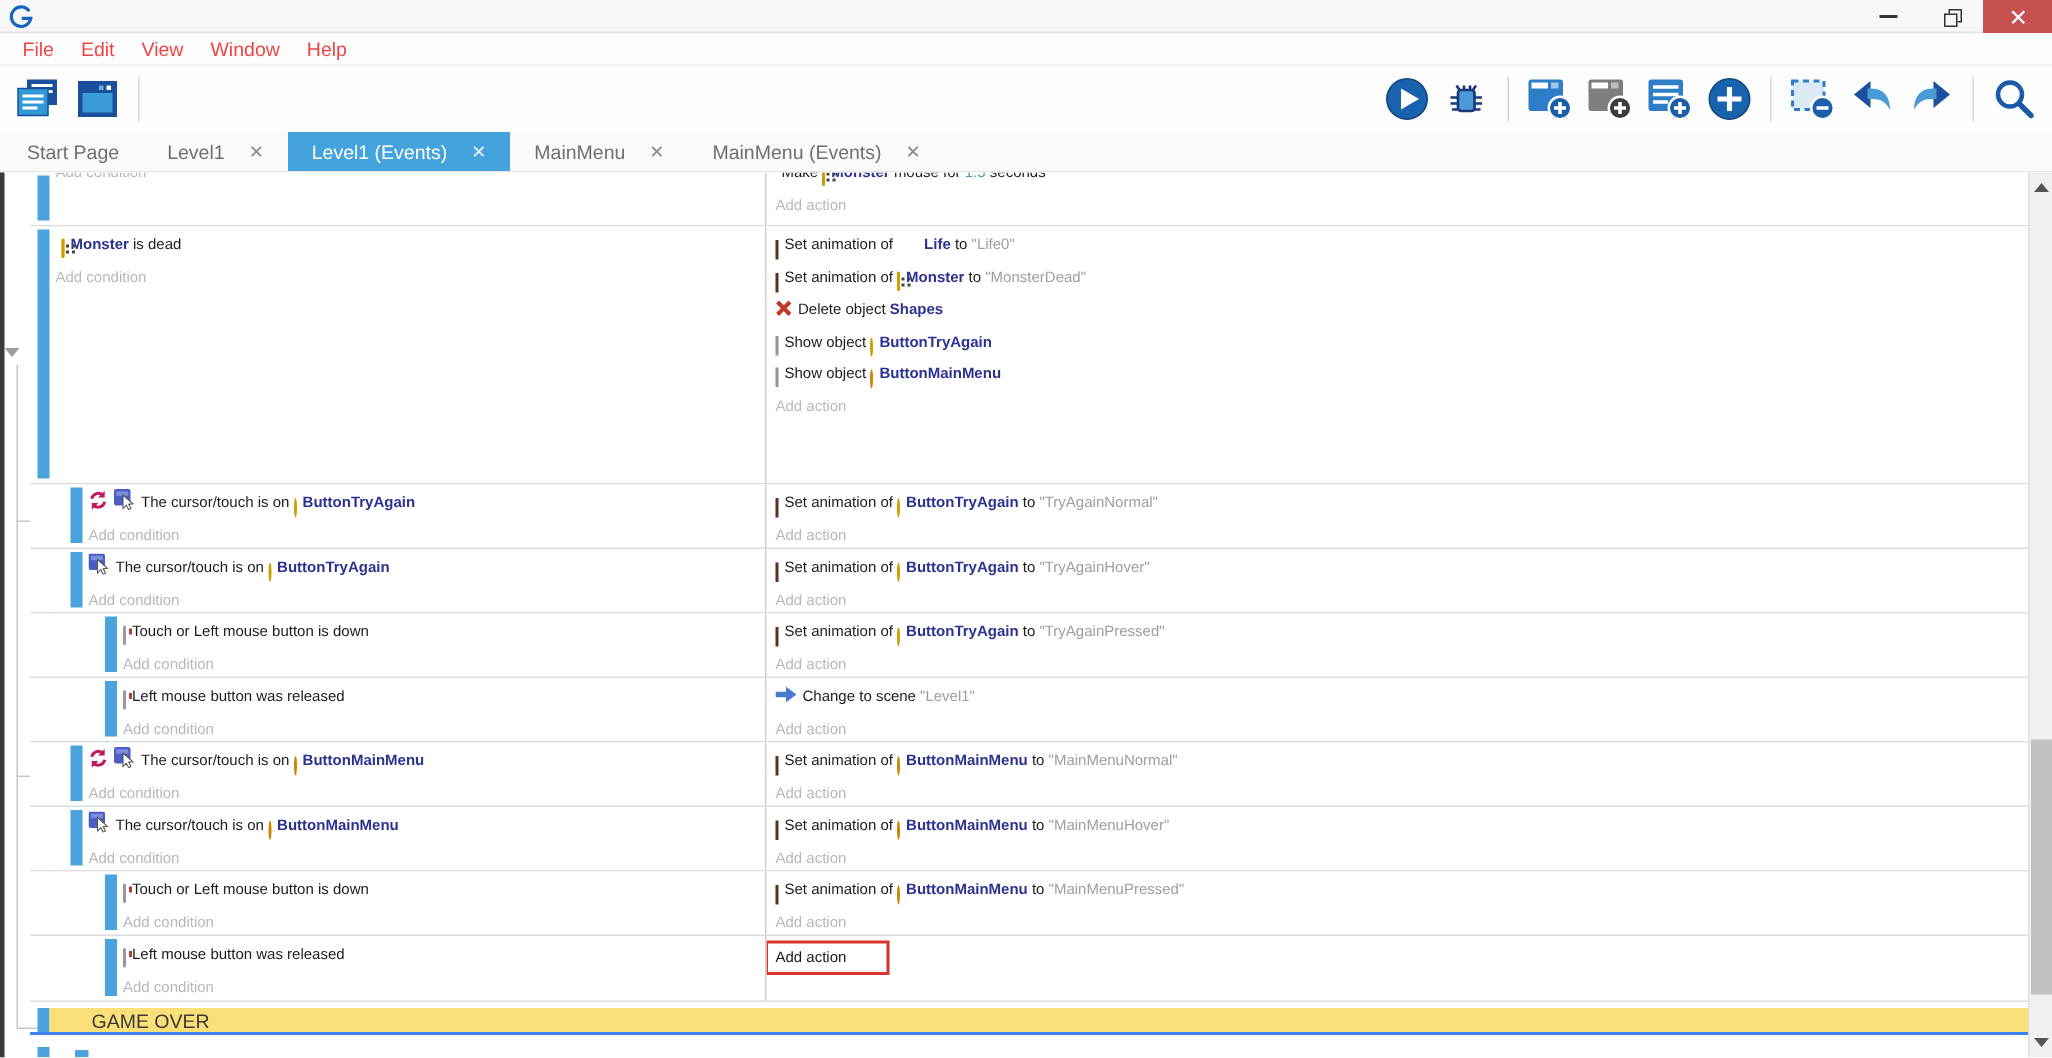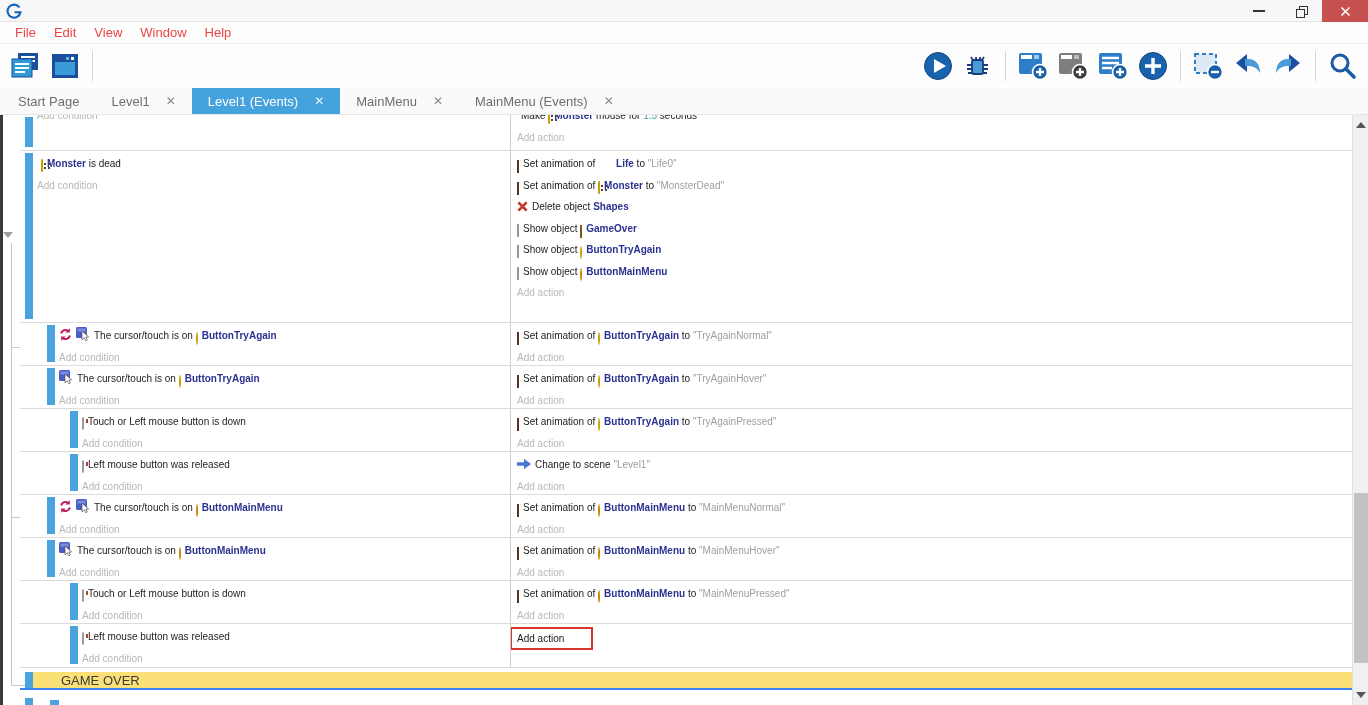--- a/index.html
+++ b/index.html
@@ -281,21 +281,20 @@
               <div class="line"><span class="ic"><span class="i-gear"></span></span><span class="ic"><span class="i-monster"></span></span><span class="obj">Monster</span><span> is dead</span></div>
               <div class="line placeholder">Add condition</div>
             </div>
           </div>
           <div class="act-cell">
             <div class="line"><span class="ic"><span class="i-anim"></span></span><span>Set animation of </span><span class="ic"><span class="i-life"></span></span><span class="obj">Life</span><span> to </span><span class="param">"Life0"</span></div>
             <div class="line"><span class="ic"><span class="i-anim"></span></span><span>Set animation of </span><span class="ic"><span class="i-monster"></span></span><span class="obj">Monster</span><span> to </span><span class="param">"MonsterDead"</span></div>
             <div class="line"><span class="ic"><svg width="11" height="11" viewBox="0 0 12 12">
                   <path d="M1.5 1.5 L10.5 10.5 M10.5 1.5 L1.5 10.5" stroke="#c0392b" stroke-width="3"></path>
                 </svg></span><span>Delete object </span><span class="obj">Shapes</span></div>
-            <div class="line"><span class="ic"><span class="i-show"></span></span><span>Show object </span><span class="ic"><span class="i-banner"></span></span><span class="obj">GameOver</span></div>
             <div class="line"><span class="ic"><span class="i-show"></span></span><span>Show object </span><span class="ic"><span class="i-btnY"></span></span><span class="obj">ButtonTryAgain</span></div>
             <div class="line"><span class="ic"><span class="i-show"></span></span><span>Show object </span><span class="ic"><span class="i-btnO"></span></span><span class="obj">ButtonMainMenu</span></div>
             <div class="line placeholder">Add action</div>
           </div>
         </div>
         <div class="event" style="height: 43px;">
           <div class="cond-cell">
             <div class="sel-bar" style="left: 27px;"></div>
             <div class="cond-content" style="margin-left: 39px;">
               <div class="line"><span class="ic"><svg width="13" height="13" viewBox="0 0 13 13">

